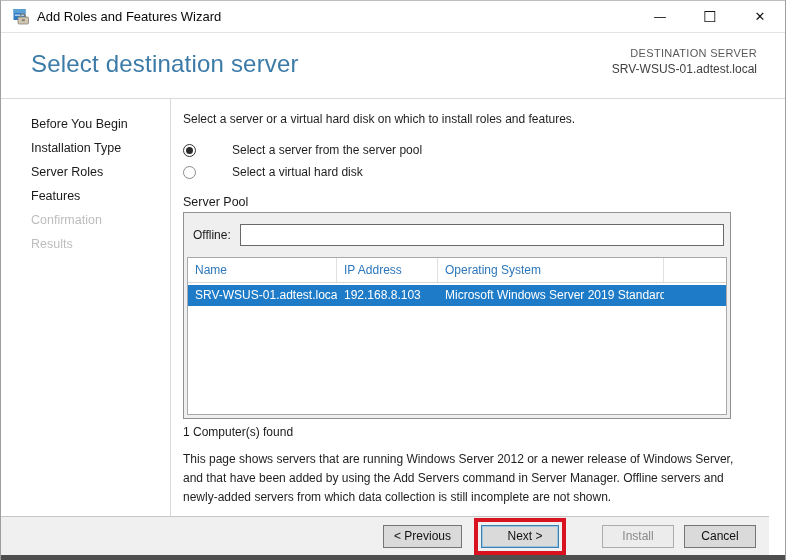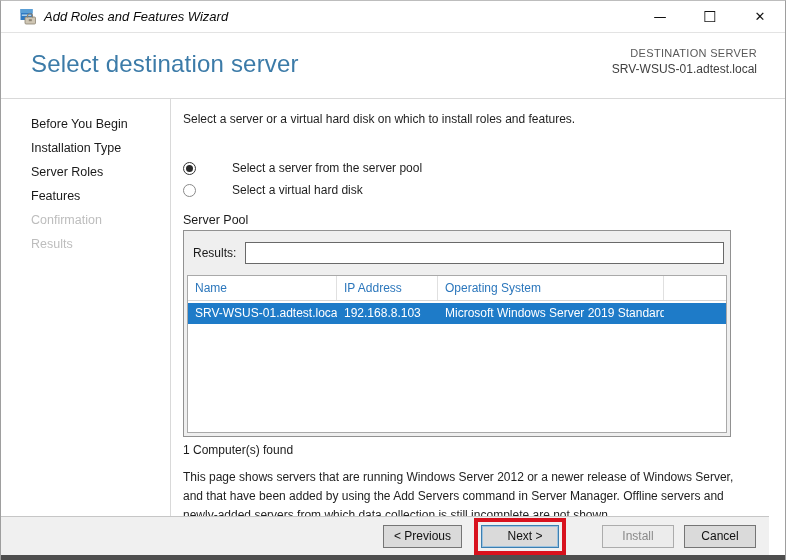--- a/index.html
+++ b/index.html
@@ -17,22 +17,21 @@
     border-right: 1px solid #9e9e9e;
     border-top: 1px solid #bdbdbd;
     overflow: hidden;
   }
   
   .titlebar {
     height: 32px;
     display: flex; align-items: center;
     background: #fff;
     border-bottom: 1px solid #e3e3e3;
-    padding-left: 18px;
-    font-style: italic;
+    padding-left: 11px;
   }
   .app-icon { width: 18px; height: 18px; margin-right: 7px; flex: 0 0 auto; }
   .titlebar-title { font-size: 13px; color: #0a0a0a; flex: 1 1 auto; white-space: nowrap; }
   .win-controls { display: flex; height: 32px; }
   .win-btn {
     width: 50px; height: 32px;
     display: flex; align-items: center; justify-content: center;
     font-size: 13px; color: #111; cursor: pointer;
     font-family: "DejaVu Sans", sans-serif;
   }
@@ -66,21 +65,21 @@
     font-size: 12.5px; color: #1a1a1a;
     cursor: pointer; white-space: nowrap;
   }
   .nav-item.selected {
     margin-left: 15px; margin-right: 10px;
     padding-left: 15px;
     background: #1c74c4; color: #fff;
   }
   .nav-item.disabled { color: #bdbdbd; cursor: default; }
   .content { flex: 1 1 auto; padding: 13px 20px 0 12px; }
-  .intro-text { font-size: 12px; color: #1e1e1e; margin-bottom: 35px; }
+  .intro-text { font-size: 12px; color: #1e1e1e; margin-bottom: 17px; }
   .radio-row { display: flex; align-items: center; margin-bottom: 8px; gap: 28px; }
   .radio {
     width: 13px; height: 13px; border-radius: 50%;
     border: 1px solid #8a8a8a; background: #fff;
     margin-right: 8px; position: relative; flex: 0 0 auto; cursor: pointer;
   }
   .radio.checked { border-color: #333; }
   .radio.checked::after {
     content: ""; position: absolute; left: 2px; top: 2px;
     width: 7px; height: 7px; border-radius: 50%; background: #2b2b2b;
@@ -210,21 +209,21 @@
       </div>
       <div class="radio-row">
         <span class="radio"></span>
         <span class="radio-label">Select a virtual hard disk</span>
       </div>
 
       <div class="pool-label">Server Pool</div>
 
       <div class="pool-panel">
         <div class="filter-row">
-          <span class="filter-label">Results:</span>
+          <span class="filter-label">Offline:</span>
           <input class="filter-input" type="text" value="" style="">
         </div>
         <div class="pool-table">
           <div class="thead">
             <div class="th col-name">Name</div>
             <div class="th col-ip">IP Address</div>
             <div class="th col-os">Operating System</div>
             <div class="th col-extra"></div>
           </div>
           <div class="trow">

